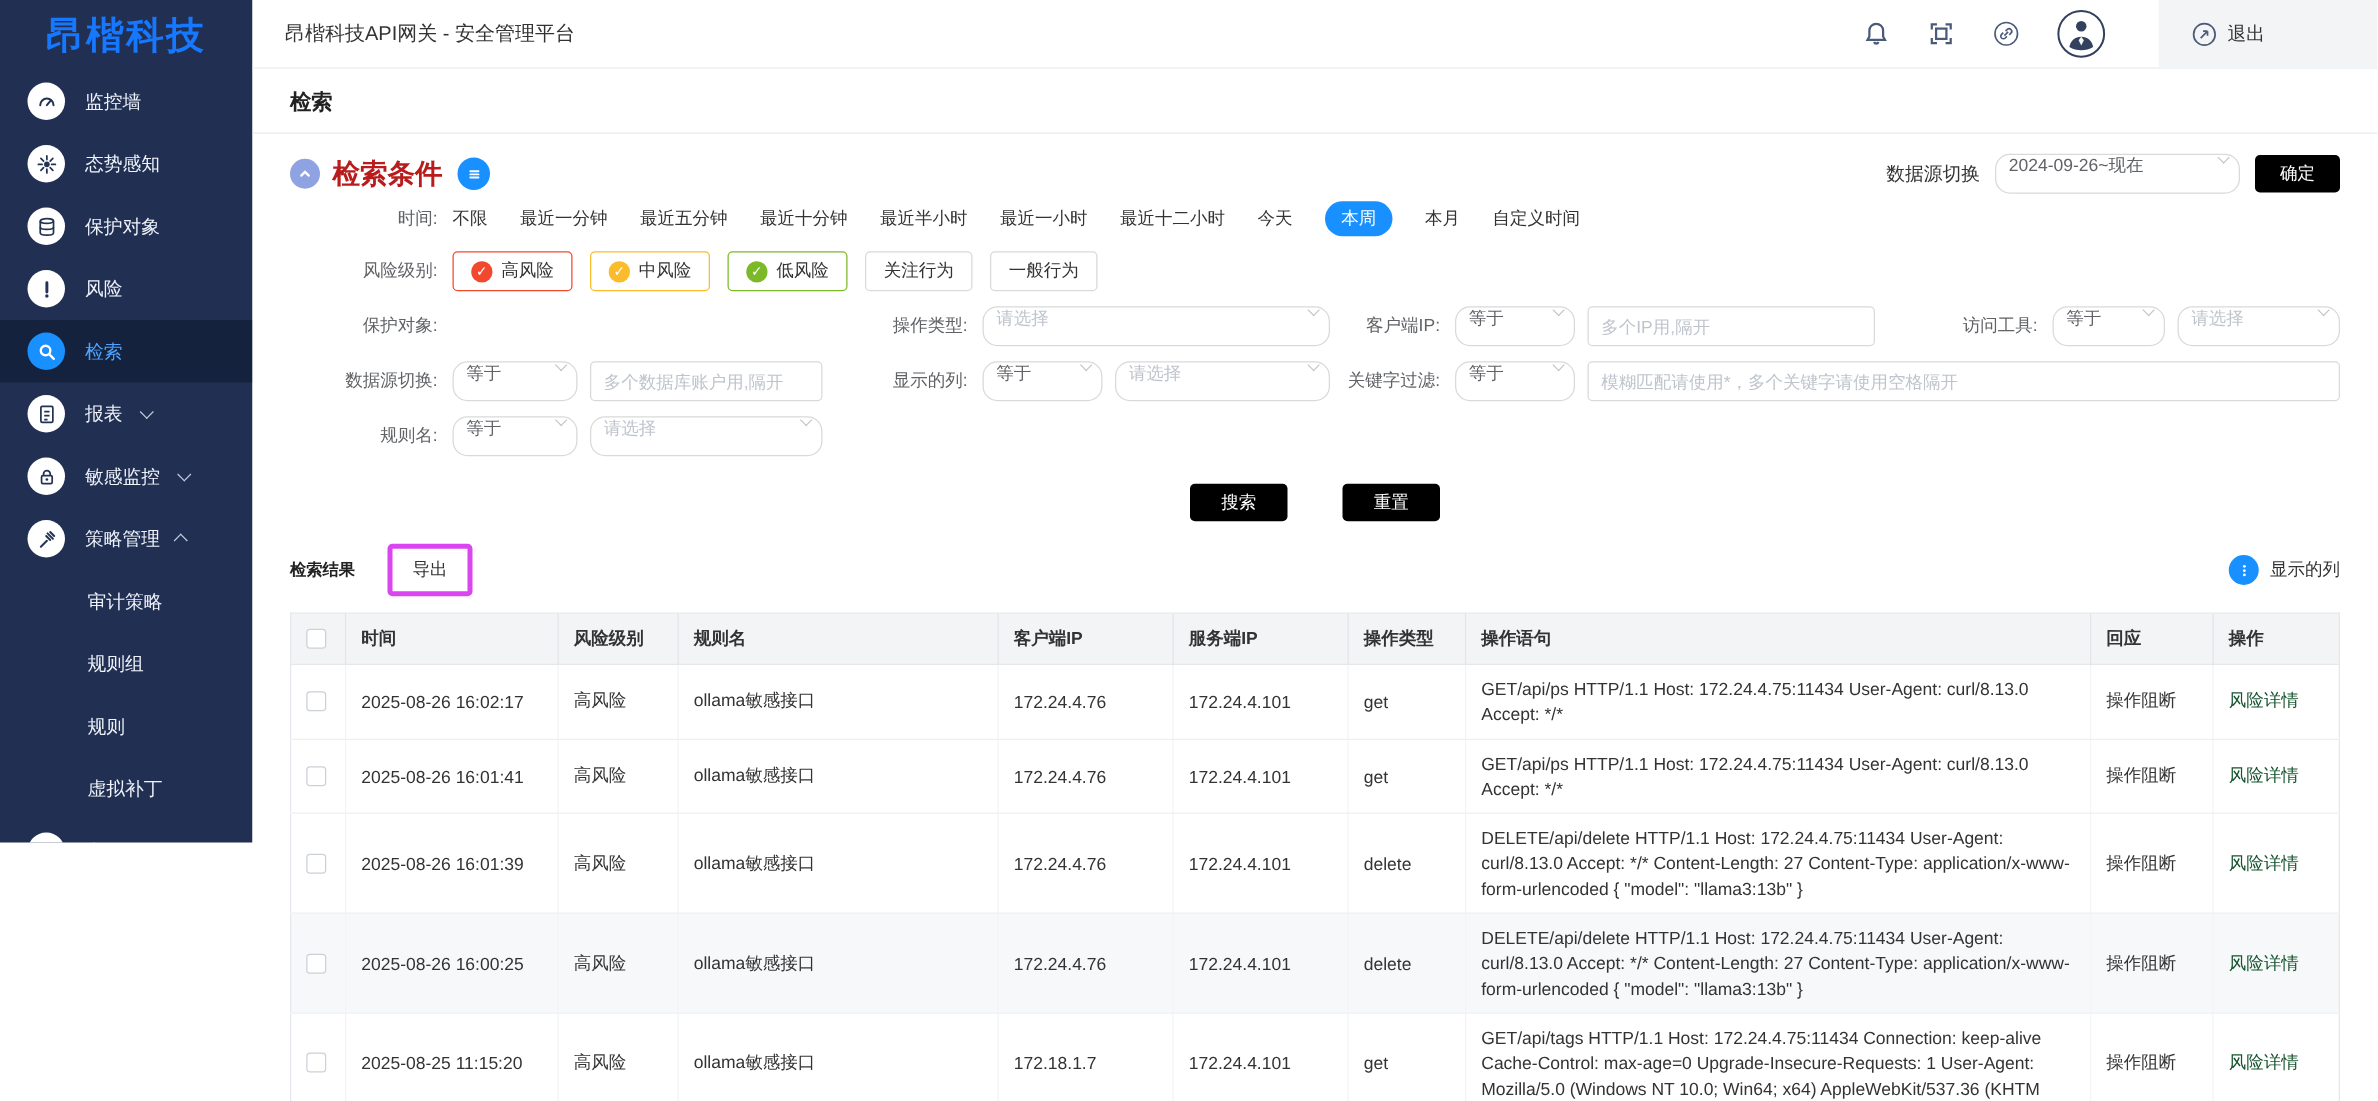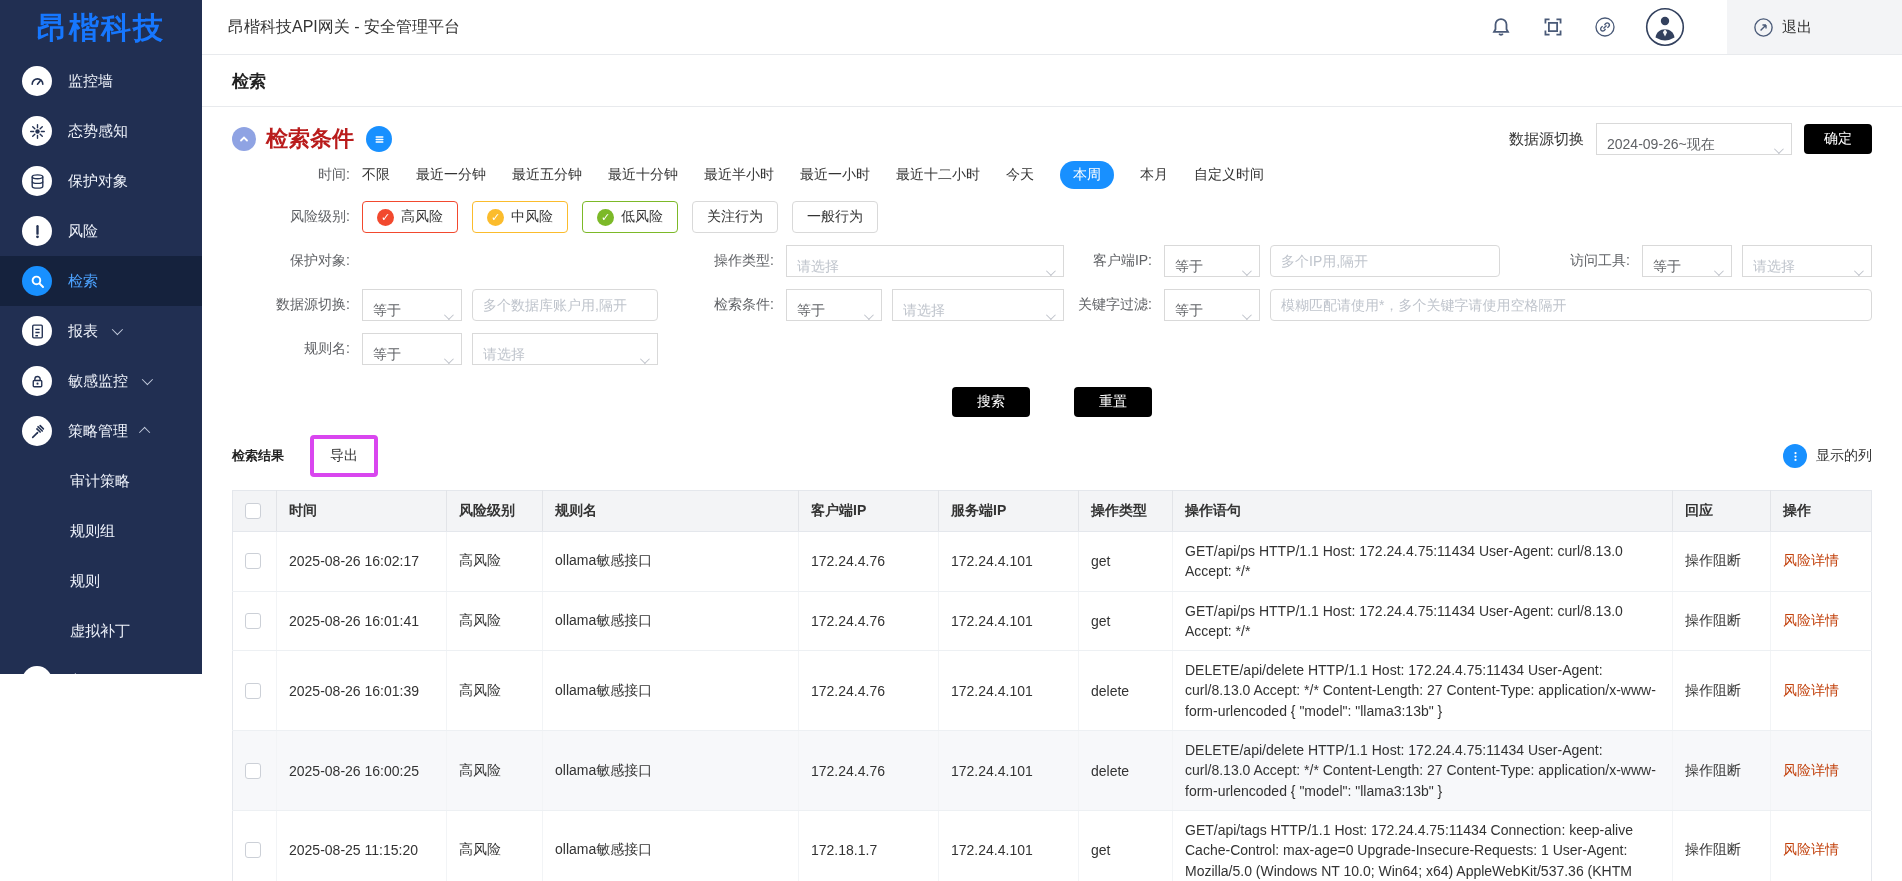--- a/index.html
+++ b/index.html
@@ -77,22 +77,22 @@
 
   .fcell { display:flex; align-items:center; }
   .c1 { width:426px; flex:none; }
   .c2 { width:406px; flex:none; }
   .c3 { width:436px; flex:none; }
   .c4 { flex:1; min-width:0; }
   .grow { flex:1; min-width:0; }
   .c2 .flabel { width:128px; }
   .c3 .flabel { width:100px; }
   .c4 .flabel { width:142px; }
-  .sel { height:32px; border:1px solid #d9d9d9; border-radius:0; background:#fff;
-    display:flex; align-items:flex-end; padding:0 10px; cursor:pointer; min-width:0; }
+  .sel { height:32px; border:1px solid #d9d9d9; border-radius:12px; background:#fff;
+    display:flex; align-items:flex-start; padding:0 10px; cursor:pointer; min-width:0; }
   .sel .ph { color:#bfc4cc; flex:1; overflow:hidden; white-space:nowrap; }
   .sel .val { color:#606266; flex:1; overflow:hidden; white-space:nowrap; }
   .sel-arrow { width:7px; height:7px; border-right:1.5px solid #c0c4cc; border-bottom:1.5px solid #c0c4cc;
     transform:rotate(45deg) translateY(-2px); flex:none; margin-left:6px; }
   .inp { height:32px; border:1px solid #d9d9d9; border-radius:4px; padding:12px 10px; font-size:14px;
     color:#606266; font-family:inherit; min-width:0; }
   .inp::placeholder { color:#bfc4cc; }
   .ctl-gap { width:10px; flex:none; }
   .w96 { width:96px; flex:none; } .w100 { width:100px; flex:none; } .w90 { width:90px; flex:none; }
   .flex1 { flex:1; min-width:0; }
@@ -121,21 +121,21 @@
   tbody td { padding:9px 12px; border-bottom:1px solid #edf0f3; border-right:1px solid #f2f4f6;
     font-size:14px; color:#333; vertical-align:middle; word-wrap:break-word; }
   tbody td:last-child { border-right:none; }
   tbody tr.hl { background:#f7f8fa; }
   .statement { line-height:1.45; }
   .cb { width:16px; height:16px; border:1px solid #ccd0d7; border-radius:3px; background:#fff; cursor:pointer; }
   th.col-check, td.col-check { width:44px; }
   .col-time { width:170px; } .col-risk { width:96px; } .col-rule { width:256px; }
   .col-cip { width:140px; } .col-sip { width:140px; } .col-op { width:94px; }
   .col-stmt { width:500px; } .col-resp { width:98px; }
-  .link { color:#c2410c; cursor:pointer; white-space:nowrap; }
+  .link { color:#14532d; cursor:pointer; white-space:nowrap; }
 </style>
 </head>
 <body>
 
 <div class="app">
 
   <aside class="sidebar">
     <div class="logo">昂楷科技</div>
     <nav id="side-menu">
         <div class="side-item">
@@ -392,21 +392,21 @@
           <div class="fcell c1">
             <span class="flabel">数据源切换:</span>
             <div class="sel w100">
               <span class="val">等于</span>
               <span class="sel-arrow"></span>
             </div>
             <span class="ctl-gap"></span>
             <input class="inp flex1" placeholder="多个数据库账户用,隔开" style="">
           </div>
           <div class="fcell c2">
-            <span class="flabel">检索条件:</span>
+            <span class="flabel">显示的列:</span>
             <div class="sel w96">
               <span class="val">等于</span>
               <span class="sel-arrow"></span>
             </div>
             <span class="ctl-gap"></span>
             <div class="sel flex1">
               <span class="ph">请选择</span>
               <span class="sel-arrow"></span>
             </div>
           </div>

